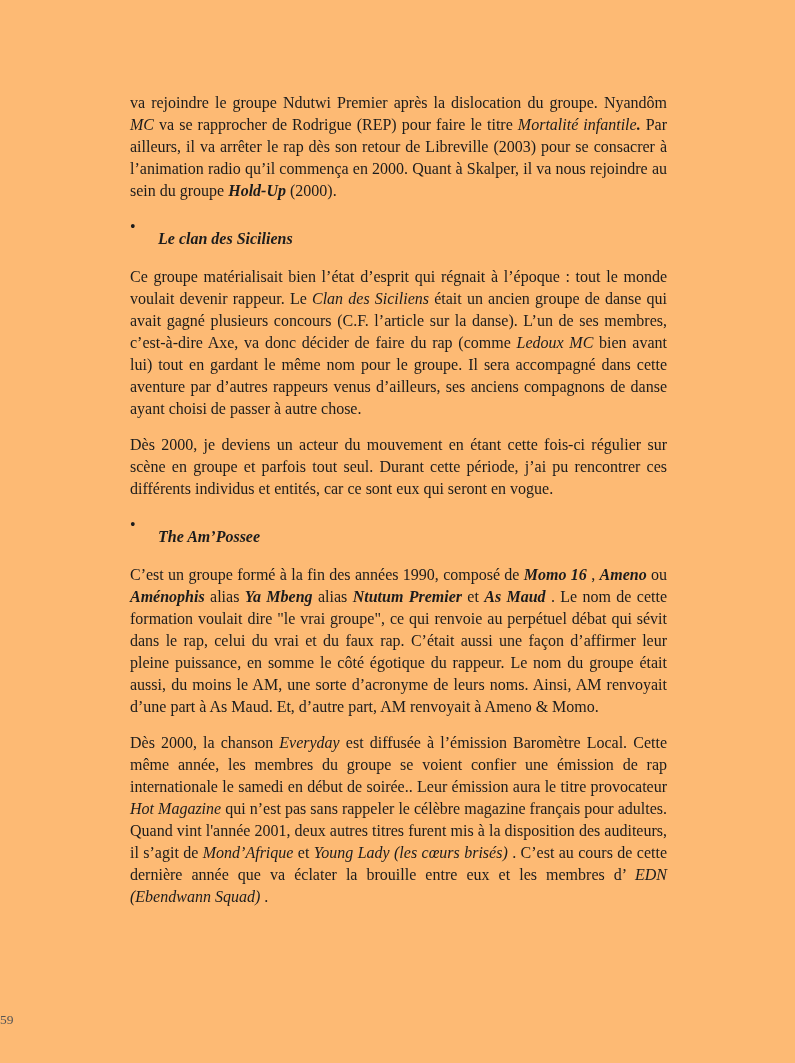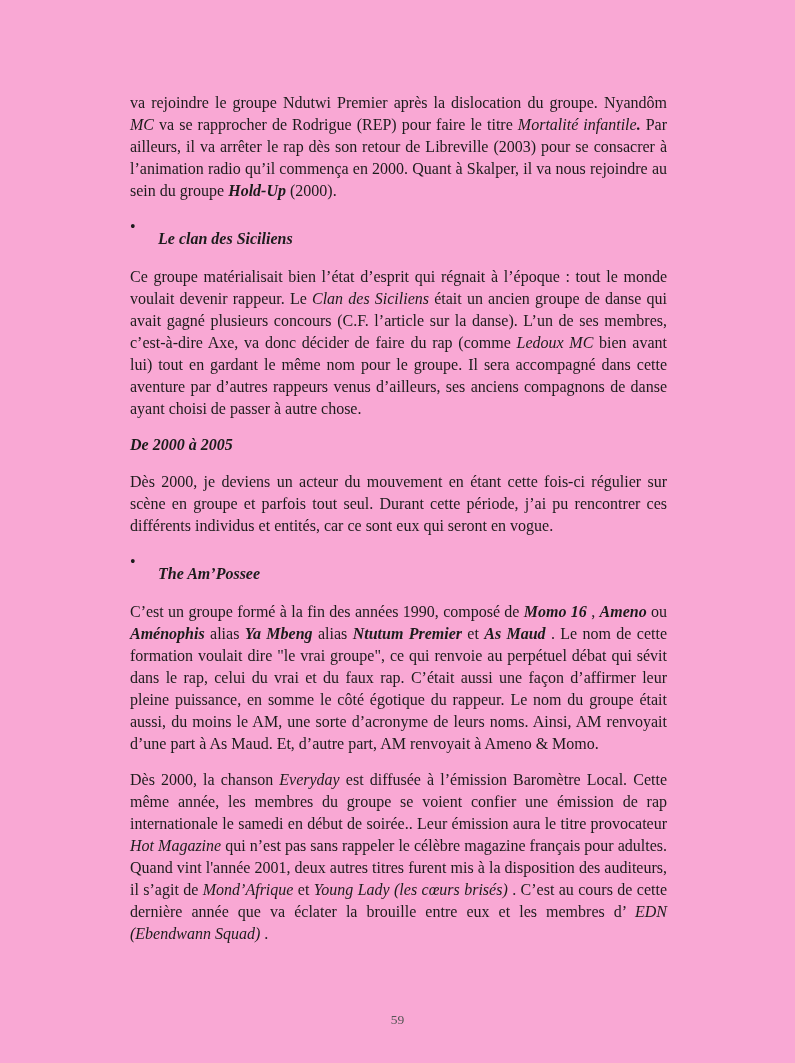--- a/index.html
+++ b/index.html
@@ -11,21 +11,21 @@
     width: 795px;
     height: 1063px;
     position: relative;
     overflow: hidden;
     font-family: "Liberation Serif", serif;
     color: #1c1c1c;
   }
   .page {
     position: absolute;
     inset: 0;
-    background: #f9a8d4;
+    background: #fdba74;
     padding-left: 18px;
   }
   .text-column {
     position: absolute;
     left: 130px;
     top: 92px;
     width: 537px;
   }
   p.para {
     margin: 0 0 14px 0;
@@ -56,37 +56,35 @@
     font-style: italic;
     margin-top: 12px;
   }
   .seg-i { font-style: italic; }
   .seg-bi { font-weight: bold; font-style: italic; }
   .page-number {
     position: absolute;
     left: 0;
     right: 0;
     top: 1012px;
-    text-align: center;
     font-size: 13.5px;
     color: #555555;
   }
 </style>
 </head>
 <body>
 
 <div class="page">
   <div class="text-column" id="content-root">
       <p class="para"><span>va rejoindre le groupe Ndutwi Premier après la dislocation du groupe. Nyandôm </span><span class="seg-i">MC</span><span> va se rapprocher de Rodrigue (REP) pour faire le titre </span><span class="seg-i">Mortalité infantile</span><span class="seg-bi">.</span><span> Par ailleurs, il va arrêter le rap dès son retour de Libreville (2003) pour se consacrer à l’animation radio qu’il commença en 2000. Quant à Skalper, il va nous rejoindre au sein du groupe </span><span class="seg-bi">Hold-Up</span><span> (2000).</span></p>
       <div class="bullet-item">
         <span class="bullet-marker">•</span>
         <span class="bullet-text"><span class="seg-bi">Le clan des Siciliens</span></span>
       </div>
       <p class="para"><span>Ce groupe matérialisait bien l’état d’esprit qui régnait à l’époque : tout le monde voulait devenir rappeur. Le </span><span class="seg-i">Clan des Siciliens</span><span> était un ancien groupe de danse qui avait gagné plusieurs concours (C.F. l’article sur la danse). L’un de ses membres, c’est-à-dire Axe, va donc décider de faire du rap (comme </span><span class="seg-i">Ledoux MC</span><span> bien avant lui) tout en gardant le même nom pour le groupe. Il sera accompagné dans cette aventure par d’autres rappeurs venus d’ailleurs, ses anciens compagnons de danse ayant choisi de passer à autre chose.</span></p>
-      <p class="heading"><span class="seg-bi">De 2000 à 2005</span></p>
       <p class="para"><span>Dès 2000, je deviens un acteur du mouvement en étant cette fois-ci régulier sur scène en groupe et parfois tout seul. Durant cette période, j’ai pu rencontrer ces différents individus et entités, car ce sont eux qui seront en vogue.</span></p>
       <div class="bullet-item">
         <span class="bullet-marker">•</span>
         <span class="bullet-text"><span class="seg-bi">The Am’Possee</span></span>
       </div>
       <p class="para"><span>C’est un groupe formé à la fin des années 1990, composé de </span><span class="seg-bi">Momo 16</span><span> , </span><span class="seg-bi">Ameno</span><span> ou </span><span class="seg-bi">Aménophis</span><span> alias </span><span class="seg-bi">Ya Mbeng</span><span> alias </span><span class="seg-bi">Ntutum Premier</span><span> et </span><span class="seg-bi">As Maud</span><span> . Le nom de cette formation voulait dire "le vrai groupe", ce qui renvoie au perpétuel débat qui sévit dans le rap, celui du vrai et du faux rap. C’était aussi une façon d’affirmer leur pleine puissance, en somme le côté égotique du rappeur. Le nom du groupe était aussi, du moins le AM, une sorte d’acronyme de leurs noms. Ainsi, AM renvoyait d’une part à As Maud. Et, d’autre part, AM renvoyait à Ameno &amp; Momo.</span></p>
       <p class="para"><span>Dès 2000, la chanson </span><span class="seg-i">Everyday</span><span> est diffusée à l’émission Baromètre Local. Cette même année, les membres du groupe se voient confier une émission de rap internationale le samedi en début de soirée.. Leur émission aura le titre provocateur </span><span class="seg-i">Hot Magazine</span><span> qui n’est pas sans rappeler le célèbre magazine français pour adultes. Quand vint l'année 2001, deux autres titres furent mis à la disposition des auditeurs, il s’agit de </span><span class="seg-i">Mond’Afrique</span><span> et </span><span class="seg-i">Young Lady (les cœurs brisés)</span><span> . C’est au cours de cette dernière année que va éclater la brouille entre eux et les membres d’ </span><span class="seg-i">EDN (Ebendwann Squad)</span><span> .</span></p>
     </div>
   <div class="page-number">59</div>
 </div>

